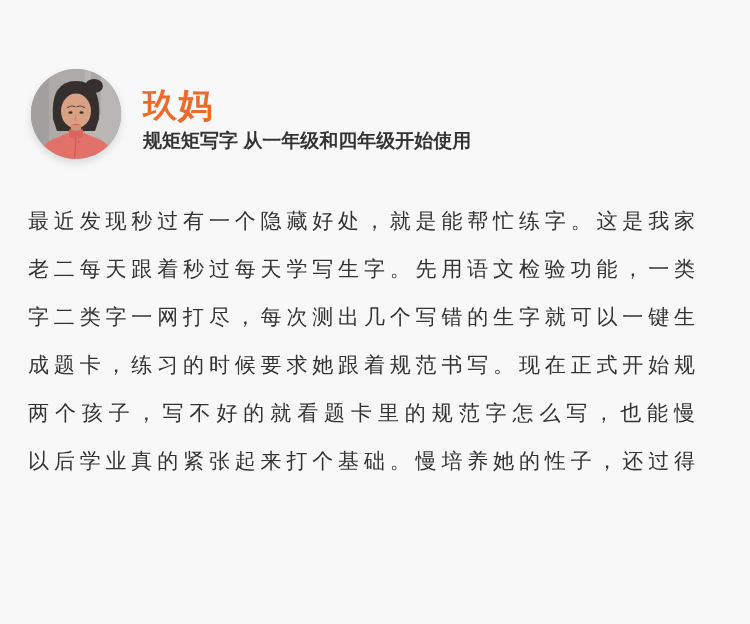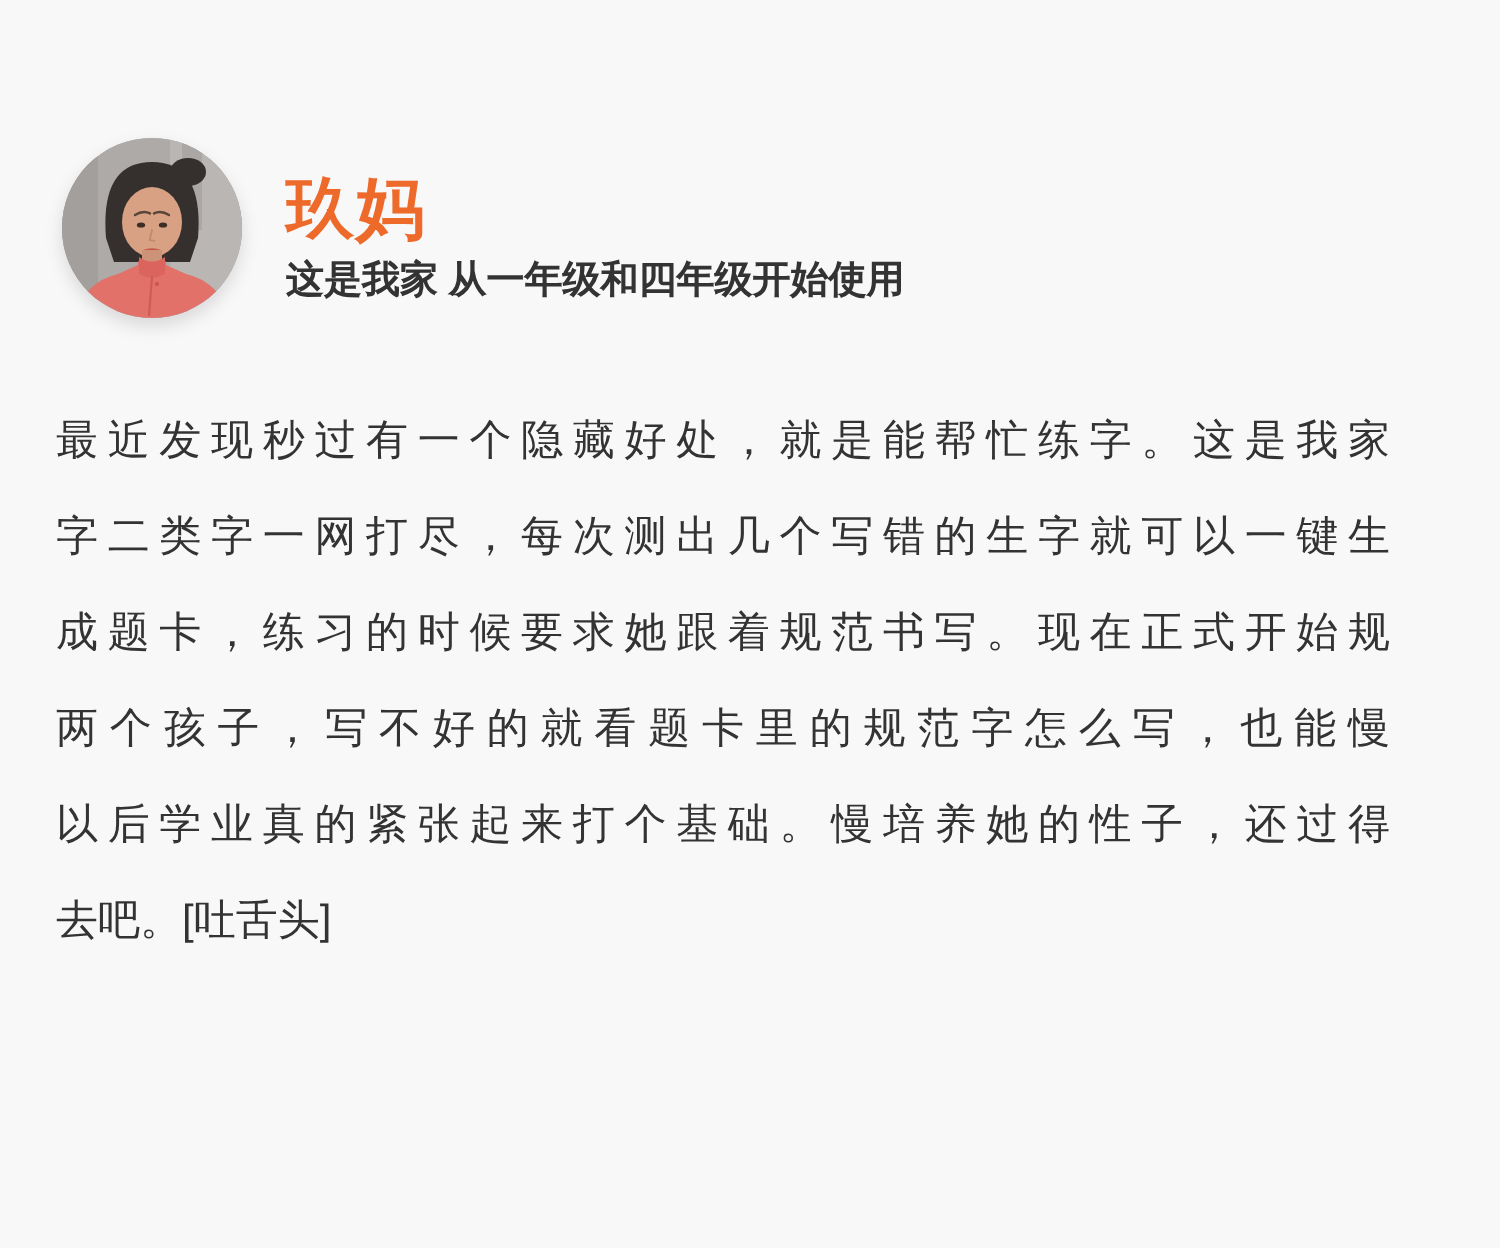--- a/index.html
+++ b/index.html
@@ -102,26 +102,26 @@
 
         <path d="M38.5 59.5 Q45 64 51.5 59.5 L51.5 68 Q45 71.5 38.5 68 Z" fill="#db645e"></path>
         <path d="M45 69 L43.5 89" stroke="#cf5c55" stroke-width="1.1" fill="none"></path>
         <circle cx="47.5" cy="73" r="1" fill="#c9564f"></circle>
       </g>
     </svg>
   </div>
 
   <div class="user-name">玖妈</div>
 
-  <div class="user-subtitle">这是我家 从一年级和四年级开始使用</div>
+  <div class="user-subtitle">规矩矩写字 从一年级和四年级开始使用</div>
 
   <div class="testimonial">
     <div class="line">最近发现秒过有一个隐藏好处，就是能帮忙练字。这是我家</div>
+    <div class="line">老二每天跟着秒过每天学写生字。先用语文检验功能，一类</div>
     <div class="line">字二类字一网打尽，每次测出几个写错的生字就可以一键生</div>
     <div class="line">成题卡，练习的时候要求她跟着规范书写。现在正式开始规</div>
     <div class="line">两个孩子，写不好的就看题卡里的规范字怎么写，也能慢</div>
     <div class="line">以后学业真的紧张起来打个基础。慢培养她的性子，还过得</div>
-    <div class="line last">去吧。[吐舌头]</div>
   </div>
 
   <div class="photo-edge"></div>
 
 </div>
 
 </body></html>

